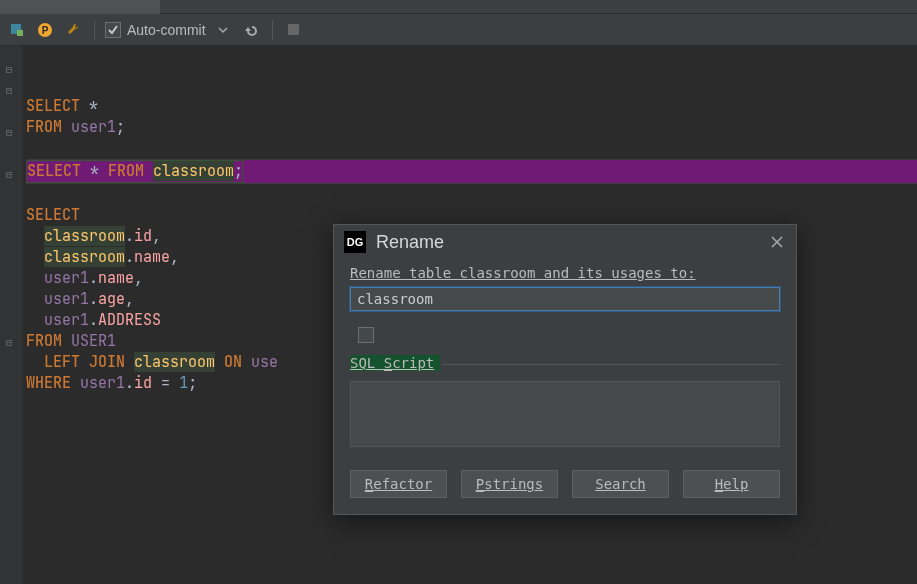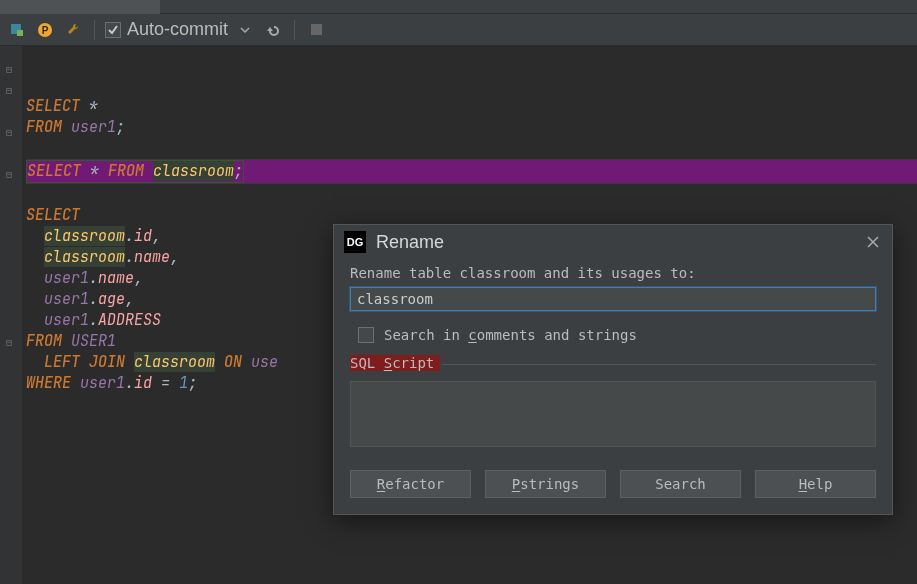--- a/index.html
+++ b/index.html
@@ -42,21 +42,21 @@
   }
   .tb-sep {
     width: 1px; height: 20px;
     background: #555;
     margin: 0 4px;
   }
   .checkbox-ctl {
     display: flex; align-items: center;
     gap: 6px;
     color: #bbbbbb;
-    font-size: 18px;
+    font-size: 14px;
   }
   .checkbox-box {
     width: 16px; height: 16px;
     border: 1px solid #6e6e6e;
     background: #43494a;
     display: inline-flex;
     align-items: center; justify-content: center;
     color: #c9c9c9;
   }
   .stop-square {
@@ -81,37 +81,37 @@
     width: 22px;
     background: #313335;
   }
   .gutter-mark {
     position: absolute;
     left: 6px;
     width: 10px; height: 10px;
     color: #6e6e6e;
     font-size: 10px;
   }
-  .line { min-height: 21px; font-style: italic; }
+  .line { min-height: 21px; }
   .kw { color: #cc7832; font-weight: 500; }
   .ident-green { color: #ffc66d; background: #344134; }
   .ident { color: #9876aa; }
   .ident-col { color: #fca5a5; }
   .plain { color: #a9b7c6; }
   .punc { color: #a9b7c6; }
   .num { color: #6897bb; }
   .op { color: #a9b7c6; }
   .line-active { background: #701a75; border-top: 1px solid #3a3a3a; border-bottom: 1px solid #3a3a3a; }
   .sel-box { border: 1px solid #3a5235; display: inline-block; }
 
   
   .dialog {
     position: absolute;
     left: 333px; top: 224px;
-    width: 560px;
+    width: 464px;
     background: #3c3f41;
     border: 1px solid #555;
     box-shadow: 0 6px 24px rgba(0,0,0,.5);
     color: #bbbbbb;
     font-size: 14px;
   }
   .dlg-title {
     display: flex; align-items: center;
     gap: 10px;
     padding: 6px 10px;
@@ -127,21 +127,21 @@
     display: inline-flex;
     align-items: center; justify-content: center;
   }
   .dlg-close {
     margin-left: auto;
     width: 18px; height: 18px;
     color: #aaa;
     font-size: 18px;
     display: inline-flex; align-items: center; justify-content: center;
   }
-  .dlg-body { padding: 6px 16px 16px 16px; font-family: Consolas, monospace; }
+  .dlg-body { padding: 6px 16px 16px 16px; font-family: Consolas, monospace; text-decoration: underline; }
   .dlg-body .prompt { margin-bottom: 6px; color: #bbbbbb; }
   .dlg-input {
     width: 100%;
     background: #45494a;
     border: 1px solid #4a7aa8;
     outline: 1px solid #2f5a85;
     padding: 3px 6px;
     color: #cdcdcd;
     font-family: Consolas, monospace;
     font-size: 14px;
@@ -157,21 +157,21 @@
     background: #43494a;
   }
   .dlg-section {
     margin-top: 8px;
     padding-top: 0;
     position: relative;
   }
   .dlg-section .legend {
     color: #bbbbbb;
     padding-right: 6px;
-    background: #7f1d1d;
+    background: #14532d;
     position: relative;
     z-index: 1;
   }
   .dlg-section .rule {
     position: absolute;
     left: 92px; right: 0; top: 9px;
     height: 1px;
     background: #555;
   }
   .dlg-textarea {
@@ -266,21 +266,20 @@
       <svg width="14" height="14" viewBox="0 0 14 14">
           <path d="M2 2l10 10M12 2L2 12" stroke="#aaa" stroke-width="1.5"></path>
         </svg>
     </span>
   </div>
   <div class="dlg-body">
     <div class="prompt">Rename table classroom and its usages to:</div>
     <input class="dlg-input" value="classroom" style="">
     <div class="dlg-check">
       <span class="cb"></span>
-      <span><span>Search in </span><span class="under">c</span><span>omments and strings</span></span>
     </div>
     <div class="dlg-section">
       <span class="legend"><span>SQL </span><span class="under">S</span><span>cript</span></span>
       <span class="rule"></span>
       <textarea class="dlg-textarea" style=""></textarea>
     </div>
     <div class="dlg-buttons">
       <span class="dlg-btn">
           <span class="under">R</span>
           <span>efactor</span>

